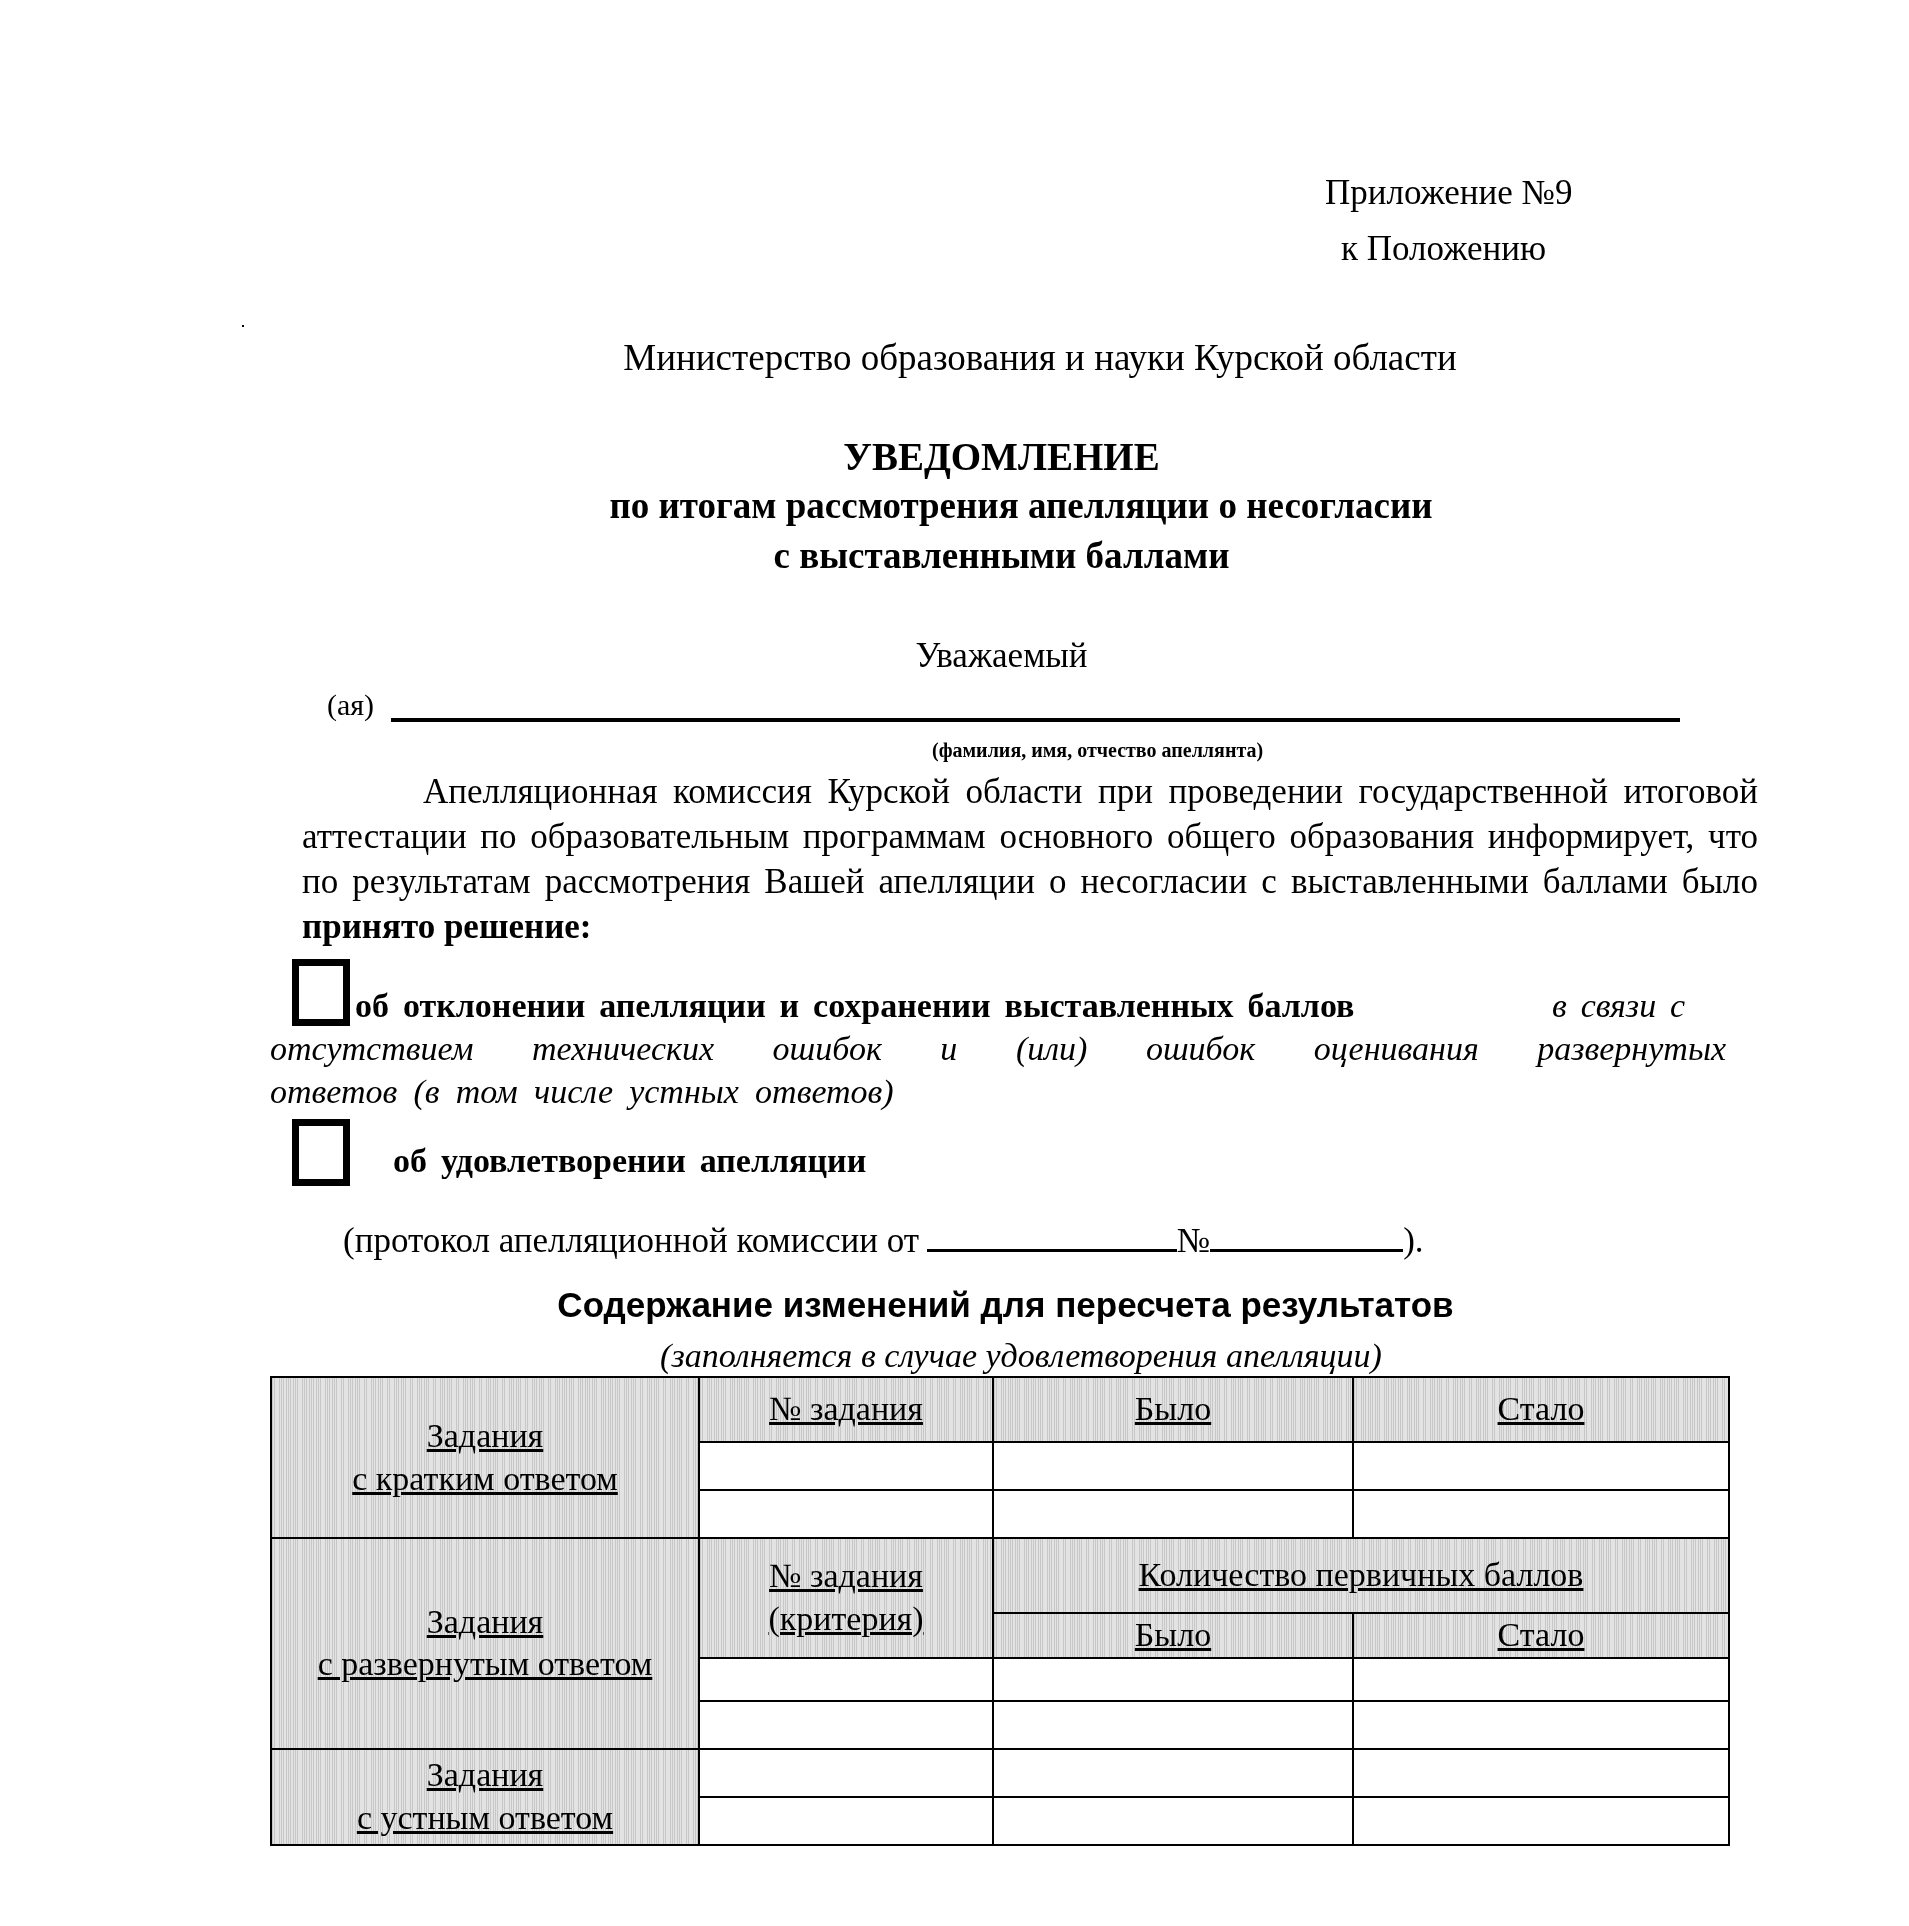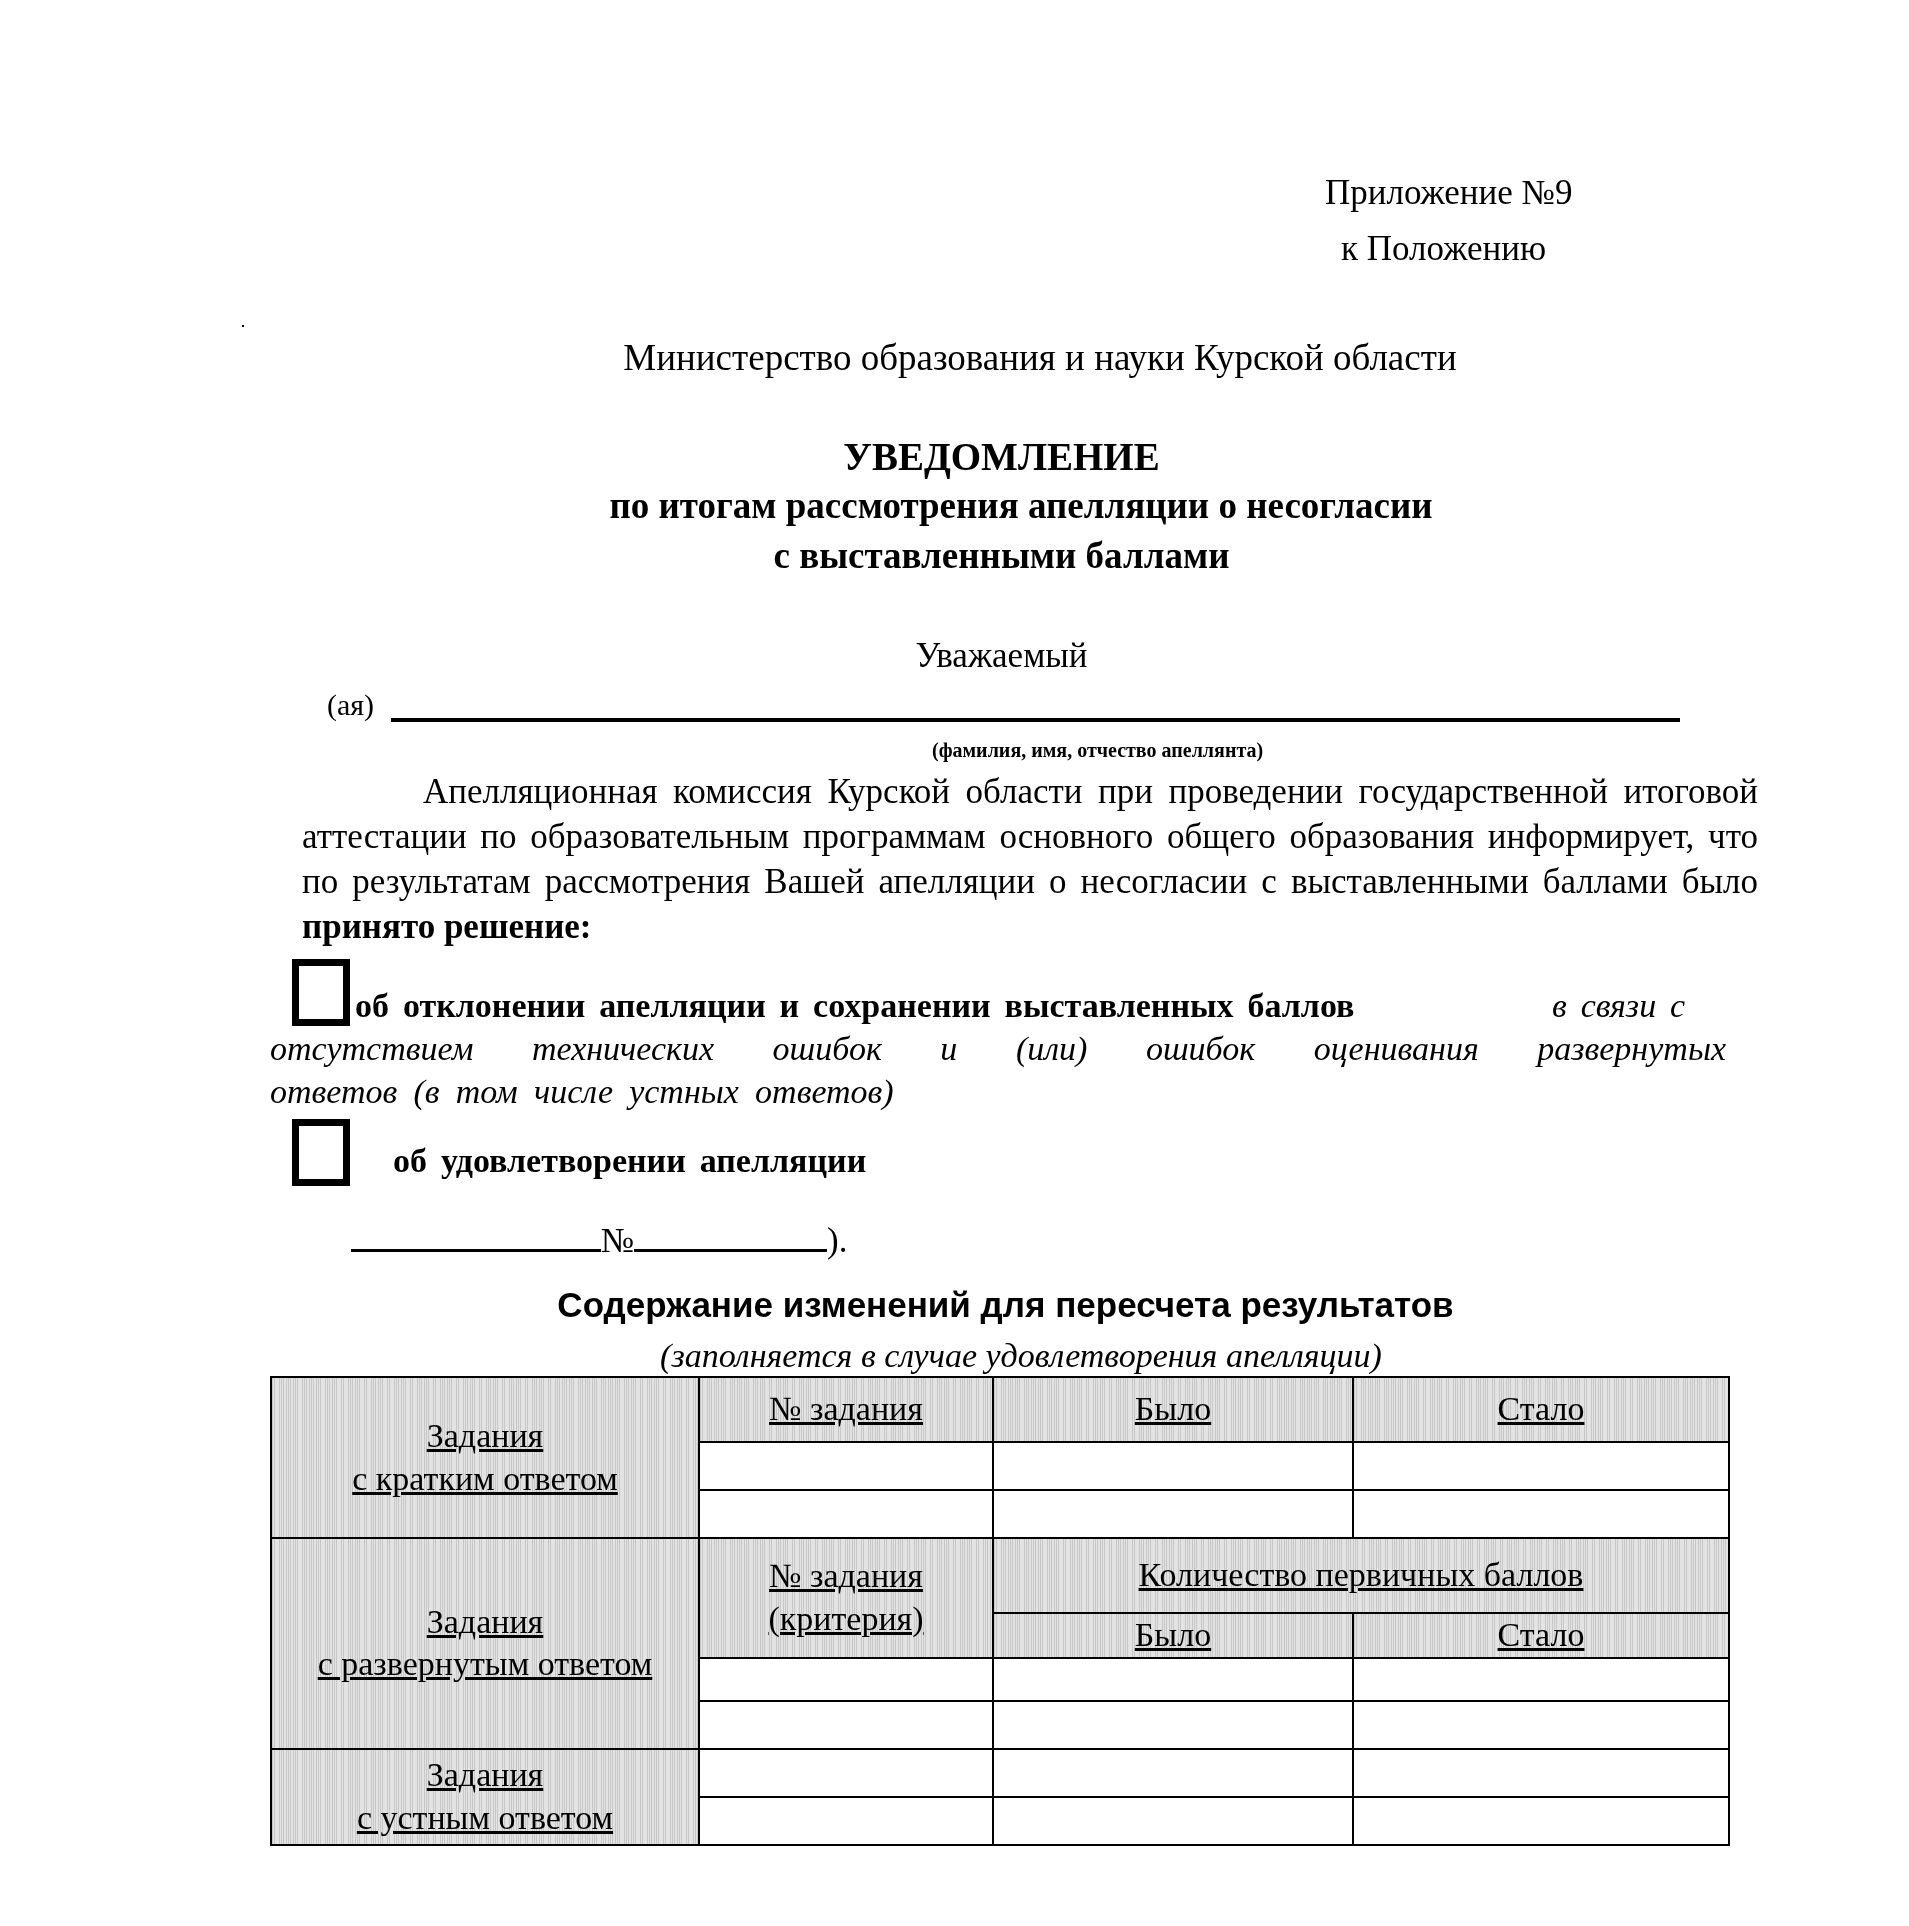--- a/index.html
+++ b/index.html
@@ -105,20 +105,21 @@
 <div class="checkbox" id="cb1"></div>
 <div class="abs t" id="opt1-bold">об отклонении апелляции и сохранении выставленных баллов</div>
 <div class="abs t" id="opt1-ital1">в связи с</div>
 <div class="abs t" id="opt1-line2">отсутствием технических ошибок и (или) ошибок оценивания развернутых</div>
 <div class="abs t" id="opt1-line3">ответов (в том числе устных ответов)</div>
 
 <div class="checkbox" id="cb2"></div>
 <div class="abs t" id="opt2-label">об удовлетворении апелляции</div>
 
 <div class="abs" id="protocol-wrap">
+  <span>(протокол апелляционной комиссии от</span>
   <span class="blank" id="proto-date"></span>
   <span>№</span>
   <span class="blank" id="proto-num"></span>
   <span>).</span>
 </div>
 
 <div class="abs t" id="section-title">Содержание изменений для пересчета результатов</div>
 <div class="abs t" id="section-sub">(заполняется в случае удовлетворения апелляции)</div>
 
 <table id="changes-table">

